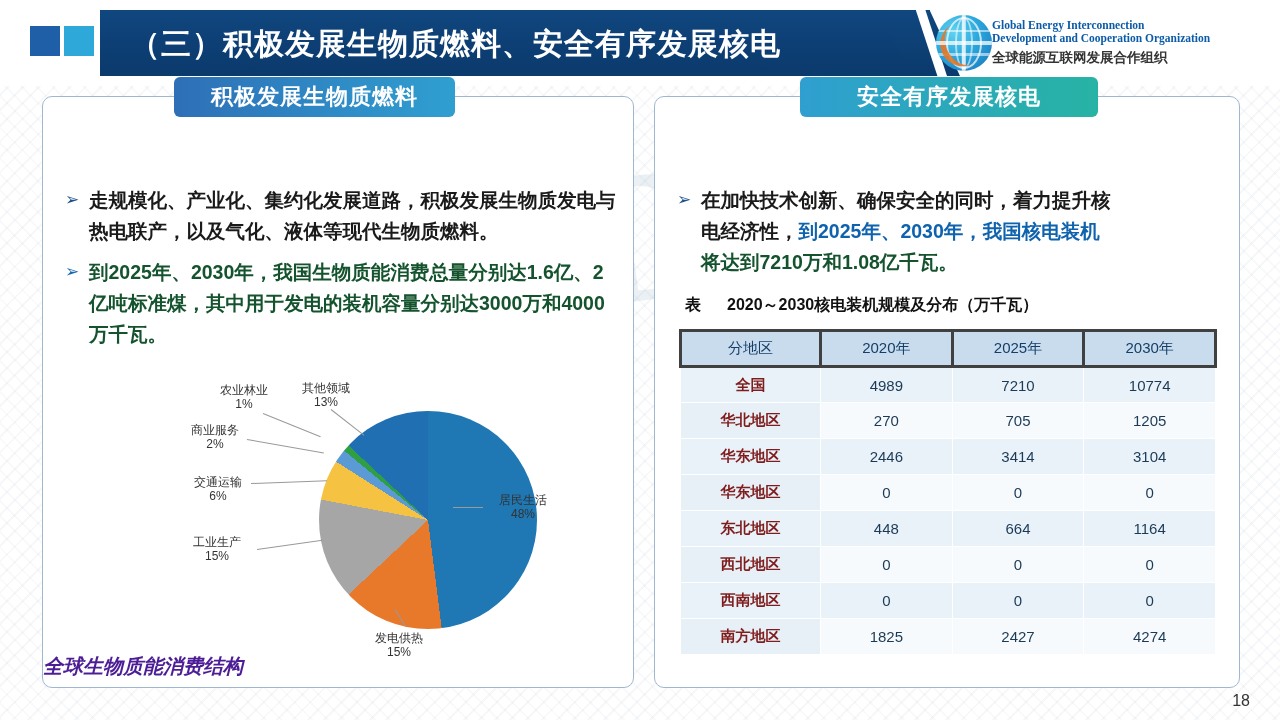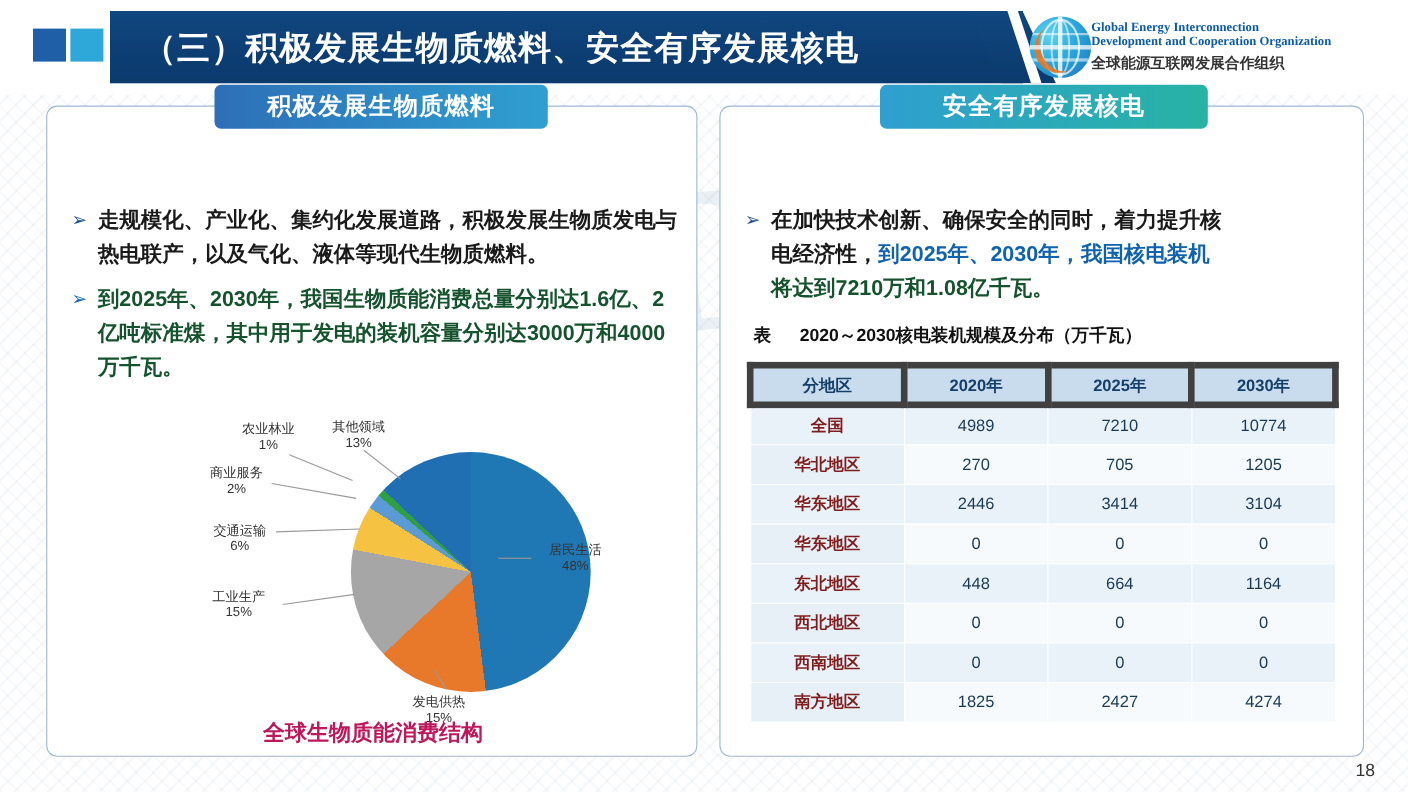--- a/index.html
+++ b/index.html
@@ -107,21 +107,21 @@
   .panel-left  { top: 96px; left: 42px;  width: 592px; height: 592px; }
   .panel-right { top: 96px; left: 654px; width: 586px; height: 592px; }
   .panel-header {
     position: absolute; top: -20px; height: 40px;
     border-radius: 6px;
     color: #ffffff; font-size: 22px; font-weight: bold;
     display: flex; align-items: center; justify-content: center;
     letter-spacing: 1px;
   }
   .ph-left {
-    left: 152px; width: 303px;
+    left: 131px; width: 281px;
     background: linear-gradient(90deg, #2e6fb7 0%, #2f9fd0 100%);
   }
   .ph-right {
     left: 145px; width: 298px;
     background: linear-gradient(90deg, #2f9fd0 0%, #27b3a4 100%);
   }
   
   .bullet-row { display: flex; gap: 8px; }
   .bullet-mark {
     color: #1d4f88; font-size: 17px; line-height: 30px; flex: none; width: 16px;
@@ -137,40 +137,40 @@
   
   .chart-area {
     position: absolute; top: 290px; left: 128px; width: 400px; height: 262px;
   }
   .pie {
     position: absolute; left: 148px; top: 24px; width: 218px; height: 218px;
     border-radius: 50%;
   }
   .chart-caption {
     position: absolute; top: 556px; left: 0; width: 592px;
-    text-align: center; font-size: 20px; font-weight: bold; color: #be185d;
+    font-size: 20px; font-weight: bold; color: #4c1d95; font-style: italic;
   }
   .pie-label {
     position: absolute; font-size: 12px; color: #333; line-height: 14px; text-align: center;
   }
   .leader { position: absolute; background: #999; }
   
   .tbl-title {
     position: absolute; top: 198px; left: 30px; width: 540px;
     font-size: 16px; color: #111; font-weight: bold;
   }
   .tbl-title .sp { display: inline-block; width: 26px; }
   table.nuke {
     position: absolute; top: 232px; left: 24px;
     width: 538px; border-collapse: collapse;
     font-size: 15px;
   }
   table.nuke th {
-    background: #c9dced; color: #153f68; font-weight: bold;
-    border: 6px solid #404040; height: 36px; text-align: center;
+    background: #c9dced; color: #153f68; font-weight: normal;
+    border: 3px solid #404040; height: 36px; text-align: center;
   }
   table.nuke td {
     border: 1px solid #ffffff; height: 36px; text-align: center; color: #1b3a56;
   }
   table.nuke tbody tr:nth-child(odd) td  { background: #eaf2f9; }
   table.nuke tbody tr:nth-child(even) td { background: #f6fafd; }
   table.nuke td.rowhead { background: #dfeaf4; font-weight: bold; color: #7f1d1d; }
   table.nuke tbody tr:nth-child(even) td.rowhead { background: #e7eff7; }
   
   .watermark {

